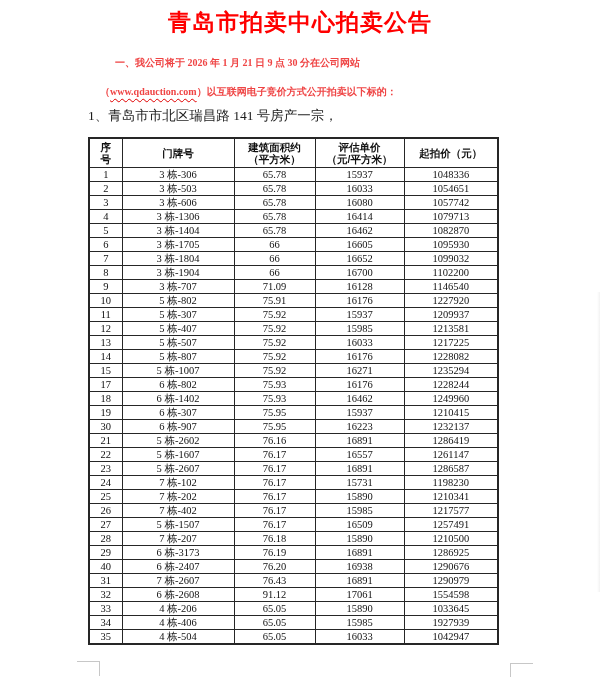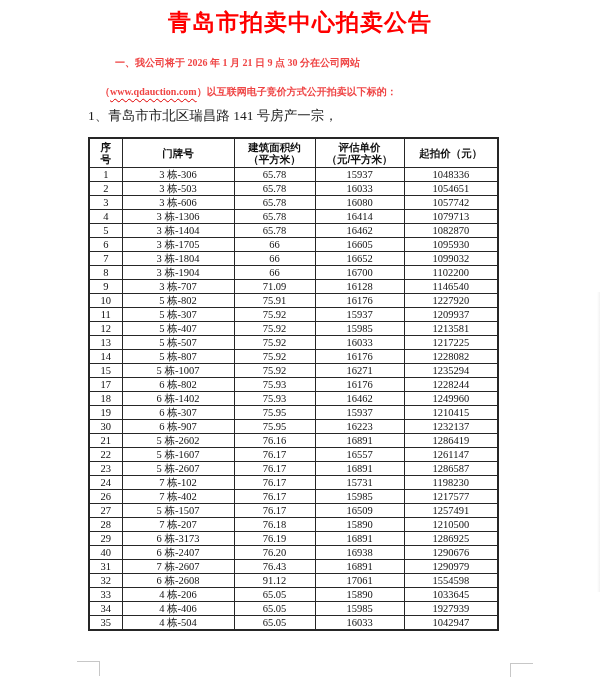--- a/index.html
+++ b/index.html
@@ -281,20 +281,27 @@
           <td>1286587</td>
         </tr>
         <tr>
           <td>24</td>
           <td>7 栋-102</td>
           <td>76.17</td>
           <td>15731</td>
           <td>1198230</td>
         </tr>
         <tr>
+          <td>25</td>
+          <td>7 栋-202</td>
+          <td>76.17</td>
+          <td>15890</td>
+          <td>1210341</td>
+        </tr>
+        <tr>
           <td>26</td>
           <td>7 栋-402</td>
           <td>76.17</td>
           <td>15985</td>
           <td>1217577</td>
         </tr>
         <tr>
           <td>27</td>
           <td>5 栋-1507</td>
           <td>76.17</td>

